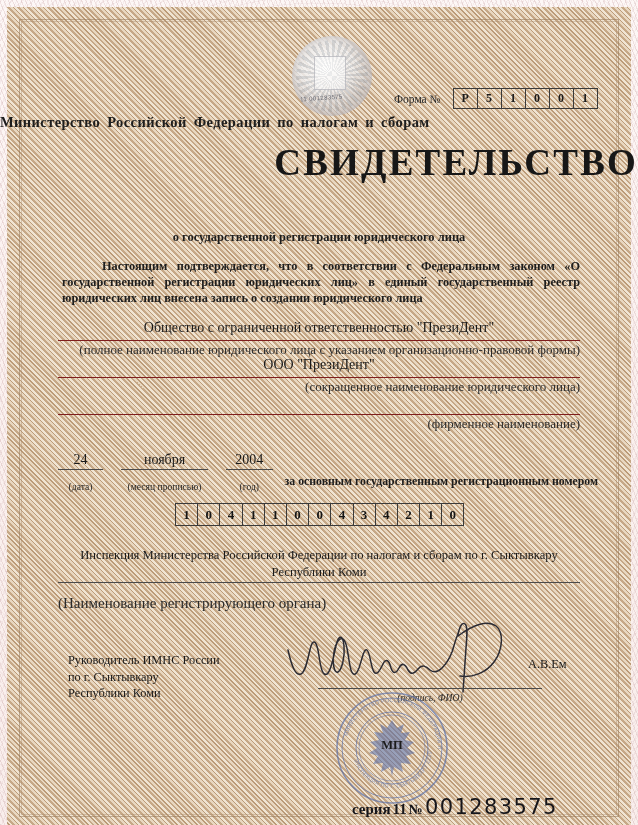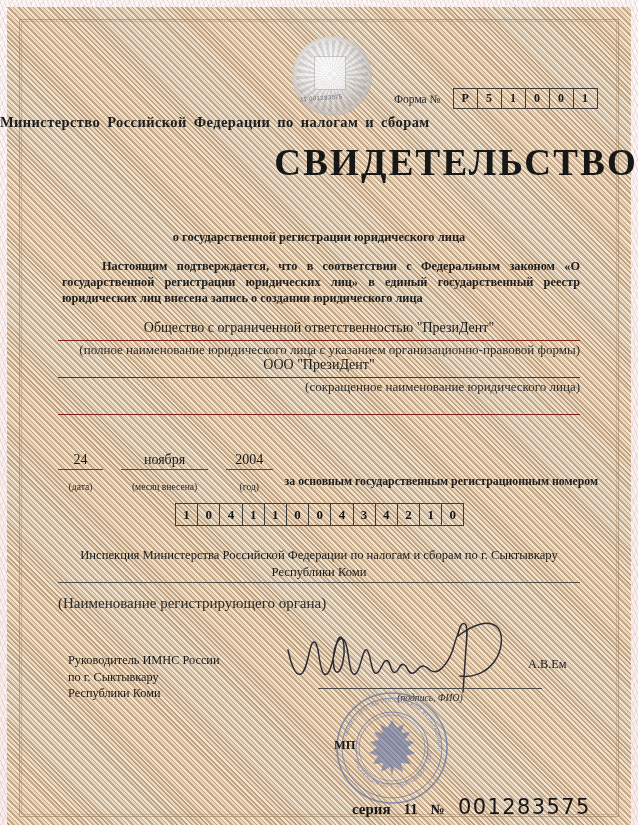--- a/index.html
+++ b/index.html
@@ -236,27 +236,27 @@
   }
   .signature{ position:absolute; left:282px; top:612px; width:270px;height:90px; pointer-events:none;}
 
   .stamp{
     position:absolute; left:334px; top:690px;
     width:116px;height:116px;
     opacity:.68;
   }
   .mp{
     position:absolute; left:334px; top:738px; width:116px;
-    text-align:left;
+    text-align:center;
     font-size:12.5px; font-weight:700; color:#1b1b1b;
   }
 
   .serial{
     position:absolute; left:352px; top:795px;
-    display:flex; align-items:baseline; gap:13px;
+    display:flex; align-items:baseline; gap:2px;
     color:#15151a;
   }
   .serial .s-lab{ font-size:15px; font-weight:700; font-family:"Liberation Serif", serif;}
   .serial .s-ser{ font-size:15px; font-weight:700;}
   .serial .s-no{ font-size:14px; font-weight:700;}
   .serial .s-num{
     font-size:21px; letter-spacing:1.4px;
     font-family:"DejaVu Sans", sans-serif; font-weight:400;
   }
 </style>
@@ -316,31 +316,32 @@
       <div class="cap">(полное наименование юридического лица с указанием организационно-правовой формы)</div>
     </div>
 
     <div class="blank b2">
       <div class="val">ООО "ПрезиДент"</div>
       <div class="cap">(сокращенное наименование юридического лица)</div>
     </div>
 
     <div class="blank b3">
       <div class="val"></div>
+      <div class="cap">(фирменное наименование)</div>
     </div>
 
     <div class="date-row">
       <div class="dr">
         <div class="fld f-day">
           <div class="v">24</div>
           <div class="c">(дата)</div>
         </div>
         <div class="fld f-month">
           <div class="v">ноября</div>
-          <div class="c">(месяц внесена)</div>
+          <div class="c">(месяц прописью)</div>
         </div>
         <div class="fld f-year">
           <div class="v">2004</div>
           <div class="c">(год)</div>
         </div>
         <div class="ogrn-text">за основным государственным регистрационным номером</div>
       </div>
     </div>
 
     <div class="ogrn-boxes">

